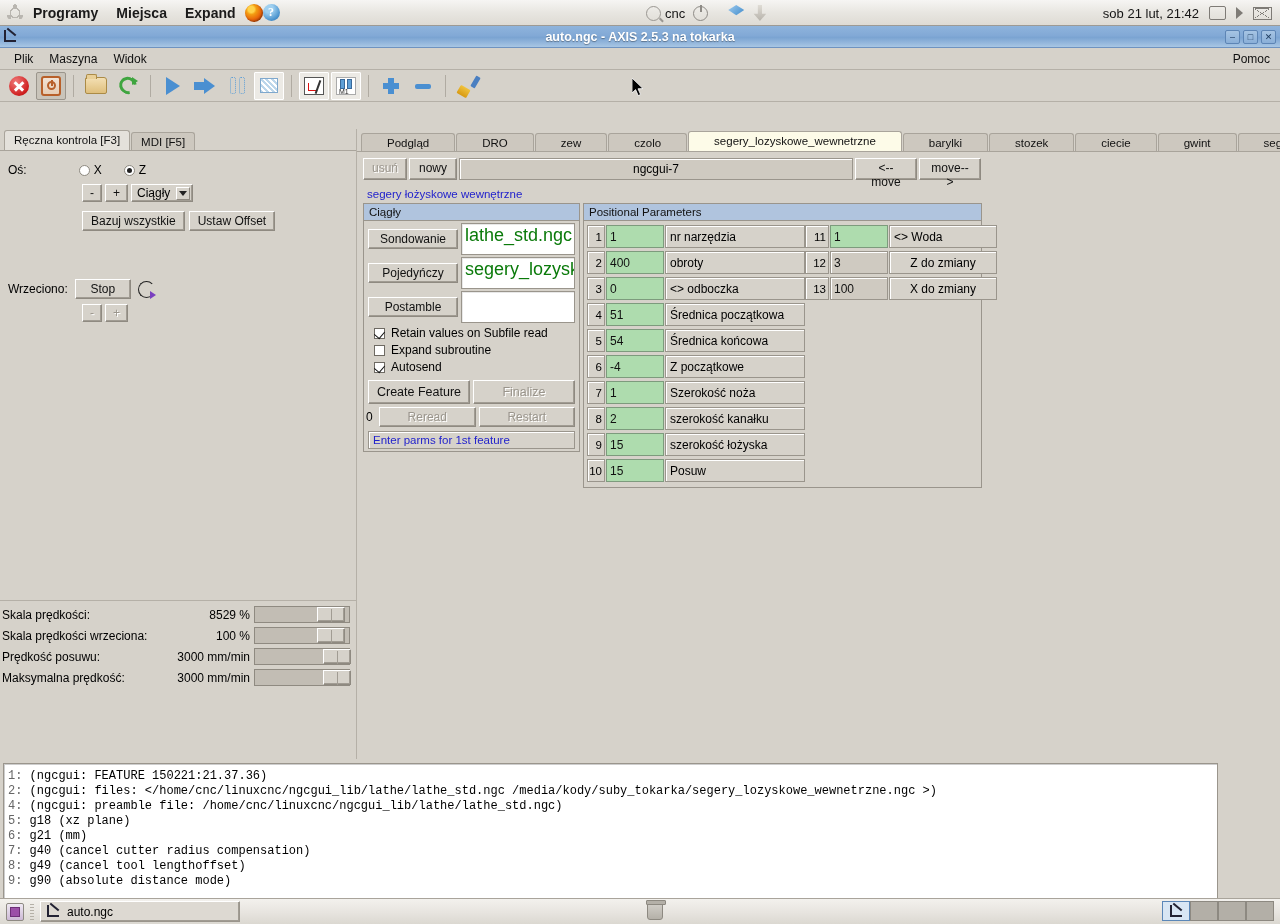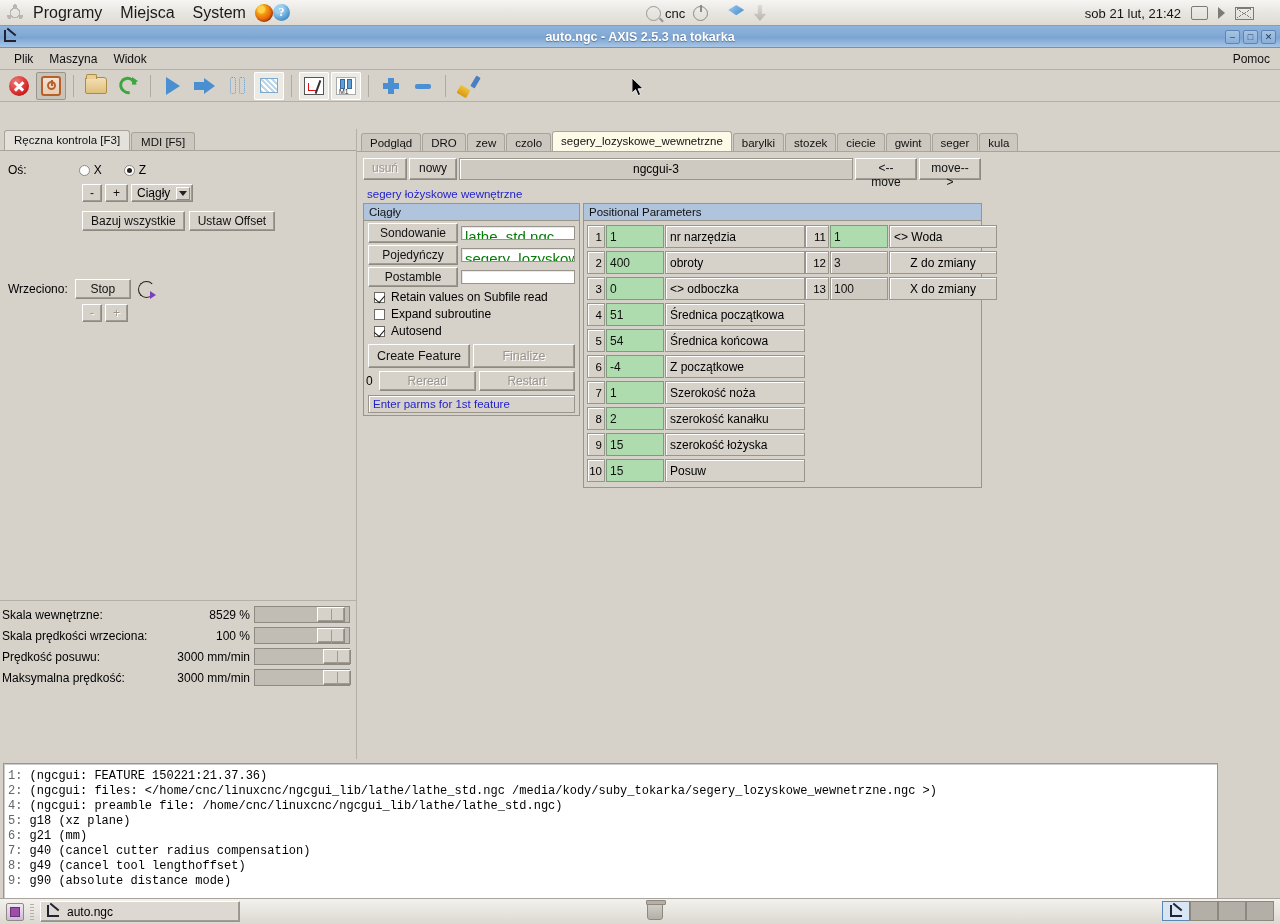--- a/index.html
+++ b/index.html
@@ -14,25 +14,26 @@
 
   
   .gnome-panel {
     position: absolute; left:0; top:0; width:1280px; height:26px;
     background: linear-gradient(to bottom, #f6f5f3 0%, #e8e6e1 50%, #dedbd4 100%);
     border-bottom: 1px solid #9d9a94;
     display: flex; align-items: center;
   }
   .gnome-left { display:flex; align-items:center; gap:0px; padding-left:6px; }
   .gnome-menu {
-    font-size: 16px; color:#1a1a1a; padding: 3px 9px; cursor:default;
+    font-size: 14px; color:#1a1a1a; padding: 3px 9px; cursor:default;
     font-family: "Liberation Sans", sans-serif;
+    font-weight: bold;
   }
   .gnome-center { position:absolute; left:646px; top:0; height:26px; display:flex; align-items:center; gap:8px;}
-  .gnome-right { position:absolute; right:26px; top:0; height:26px; display:flex; align-items:center; gap:10px;}
+  .gnome-right { position:absolute; right:8px; top:0; height:26px; display:flex; align-items:center; gap:10px;}
   .clock { font-size:13px; color:#141414; }
   .ubuntu-logo {
     width:18px;height:18px;border-radius:50%;
     background:
       radial-gradient(circle at 50% 50%, transparent 0 4px, #b9b6b0 4px 5.5px, transparent 5.5px),
       radial-gradient(circle at 50% 14%, #b9b6b0 0 2.3px, transparent 2.3px),
       radial-gradient(circle at 17% 72%, #b9b6b0 0 2.3px, transparent 2.3px),
       radial-gradient(circle at 83% 72%, #b9b6b0 0 2.3px, transparent 2.3px);
   }
   .ff-icon{width:18px;height:18px;border-radius:50%;
@@ -184,39 +185,39 @@
   .scale{width:96px;height:17px;border:1px solid #8f8a81;background:#c2bdb4;position:relative;margin-right:6px;flex:none;}
   .scale .thumb{position:absolute;top:0;height:15px;width:28px;
     border:1px solid #8f8a81;border-top-color:#fff;border-left-color:#fff;background:#d6d2ca;
     box-shadow: inset -1px -1px 0 #a19c93;}
   .scale .thumb::after{content:'';position:absolute;left:13px;top:1px;width:1px;height:13px;background:#a19c93;}
 
   
   .rightpane{position:absolute;left:356px;top:0;width:924px;height:630px;background:#d6d2ca;
     border-left:1px solid #b5b0a7;}
   .rtabs{display:flex;align-items:flex-end;height:22px;padding-left:4px;}
-  .rtab{padding:3px 8px;font-size:11.5px;color:#111;border:1px solid #a9a49b;border-bottom:none;
+  .rtab{padding:3px 25px;font-size:11.5px;color:#111;border:1px solid #a9a49b;border-bottom:none;
     border-radius:3px 3px 0 0;background:#cdc8bf;margin-right:1px;position:relative;top:1px;}
   .rtab.active{background:#fdfbe8;top:0;padding-bottom:4px;border-color:#a9a49b;}
   .rpage{border-top:1px solid #a9a49b;height:608px;background:#d6d2ca;position:relative;padding:6px;}
 
   .ng-toolbar{display:flex;align-items:stretch;gap:0;height:22px;}
   .ng-field{flex:1;border:1px solid #9a958c;background:#cfcac1;
     box-shadow: inset 1px 1px 0 #ffffff;display:flex;align-items:center;justify-content:center;font-size:12px;}
 
   .feat-title{color:#2222cc;font-size:11.5px;margin:8px 0 3px 4px;}
   .panels{display:flex;align-items:flex-start;gap:3px;}
   .panel{border:1px solid #9a958c;background:#d6d2ca;}
   .panel-head{background:#b0c4de;border-bottom:1px solid #9a958c;font-size:11.5px;padding:2px 5px;color:#111;}
   .left-panel{width:217px;}
   .right-panel{width:399px;padding:0 0 4px 0;}
 
   .pfrow{display:flex;align-items:center;gap:3px;padding:2px 4px 0 4px;}
   .pfrow .btn{width:90px;text-align:center;}
-  .entry{flex:1;border:1px solid #9a958c;background:#fff;height:14px;font-size:15px;color:#0a7a0a;
+  .entry{flex:1;border:1px solid #9a958c;background:#fff;height:32px;font-size:18px;color:#0a7a0a;
     padding:1px 3px;overflow:hidden;white-space:nowrap;box-shadow: inset 1px 1px 0 #e8e8e8;}
   .entry.empty{color:#111;}
   .chkrow{display:flex;align-items:center;gap:6px;padding:3px 4px 0 10px;font-size:12px;}
   .chk{width:11px;height:11px;border:1px solid #6e6a63;background:#fff;position:relative;display:inline-block;flex:none;}
   .chk.on::after{content:'';position:absolute;left:1px;top:0px;width:6px;height:8px;
     border-right:1.8px solid #111;border-bottom:1.8px solid #111;transform:rotate(40deg);}
   .actrow{display:flex;gap:3px;padding:6px 4px 0 4px;align-items:center;}
   .actrow .btn{flex:1;text-align:center;padding:4px 0;font-size:12.5px;}
   .actrow2{display:flex;gap:3px;padding:3px 4px 0 2px;align-items:center;}
   .actrow2 .cnt{font-size:12px;width:10px;}
@@ -286,21 +287,21 @@
   .cursor{position:absolute;left:632px;top:78px;width:13px;height:19px;z-index:50;}
 </style>
 </head>
 <body>
 
 <div class="gnome-panel">
   <div class="gnome-left">
     <div class="ubuntu-logo"></div>
     <div class="gnome-menu">Programy</div>
     <div class="gnome-menu">Miejsca</div>
-    <div class="gnome-menu">System</div>
+    <div class="gnome-menu">Expand</div>
     <div class="ff-icon"></div>
     <div class="help-icon">?</div>
   </div>
   <div class="gnome-center">
     <div class="cnc-user">
       <span class="magn"></span>
       <span>cnc</span>
     </div>
     <div class="pwr"></div>
     <div style="width:4px;"></div>
@@ -432,21 +433,21 @@
           <span class="btn" style="width:56px;text-align:center;">Stop</span>
           <span class="spindle-ic"></span>
         </div>
         <div style="position:absolute;left:82px;top:153px;display:flex;gap:3px;">
           <span class="btn small dis">-</span>
           <span class="btn small dis">+</span>
         </div>
 
         <div class="sliders">
           <div class="srow">
-            <span class="lab">Skala wewnętrzne:</span>
+            <span class="lab">Skala prędkości:</span>
             <span class="val">8529 %</span>
             <span class="scale">
                 <span class="thumb" style="left:62px;"></span>
               </span>
           </div>
           <div class="srow">
             <span class="lab">Skala prędkości wrzeciona:</span>
             <span class="val">100 %</span>
             <span class="scale">
                 <span class="thumb" style="left:62px;"></span>
@@ -483,21 +484,21 @@
         <div class="rtab">gwint</div>
         <div class="rtab">seger</div>
         <div class="rtab">kula</div>
       </div>
 
       <div class="rpage">
 
         <div class="ng-toolbar" style="width:618px;">
           <span class="btn dis" style="width:44px;text-align:center;">usuń</span>
           <span class="btn" style="width:48px;text-align:center;margin-left:2px;">nowy</span>
-          <span class="ng-field" style="margin-left:2px;">ngcgui-3</span>
+          <span class="ng-field" style="margin-left:2px;">ngcgui-7</span>
           <span class="btn" style="width:62px;text-align:center;margin-left:2px;">&lt;--move</span>
           <span class="btn" style="width:62px;text-align:center;margin-left:2px;">move--&gt;</span>
         </div>
 
         <div class="feat-title">segery łożyskowe wewnętrzne</div>
 
         <div class="panels">
 
           <div class="panel left-panel">
             <div class="panel-head">Ciągły</div>

